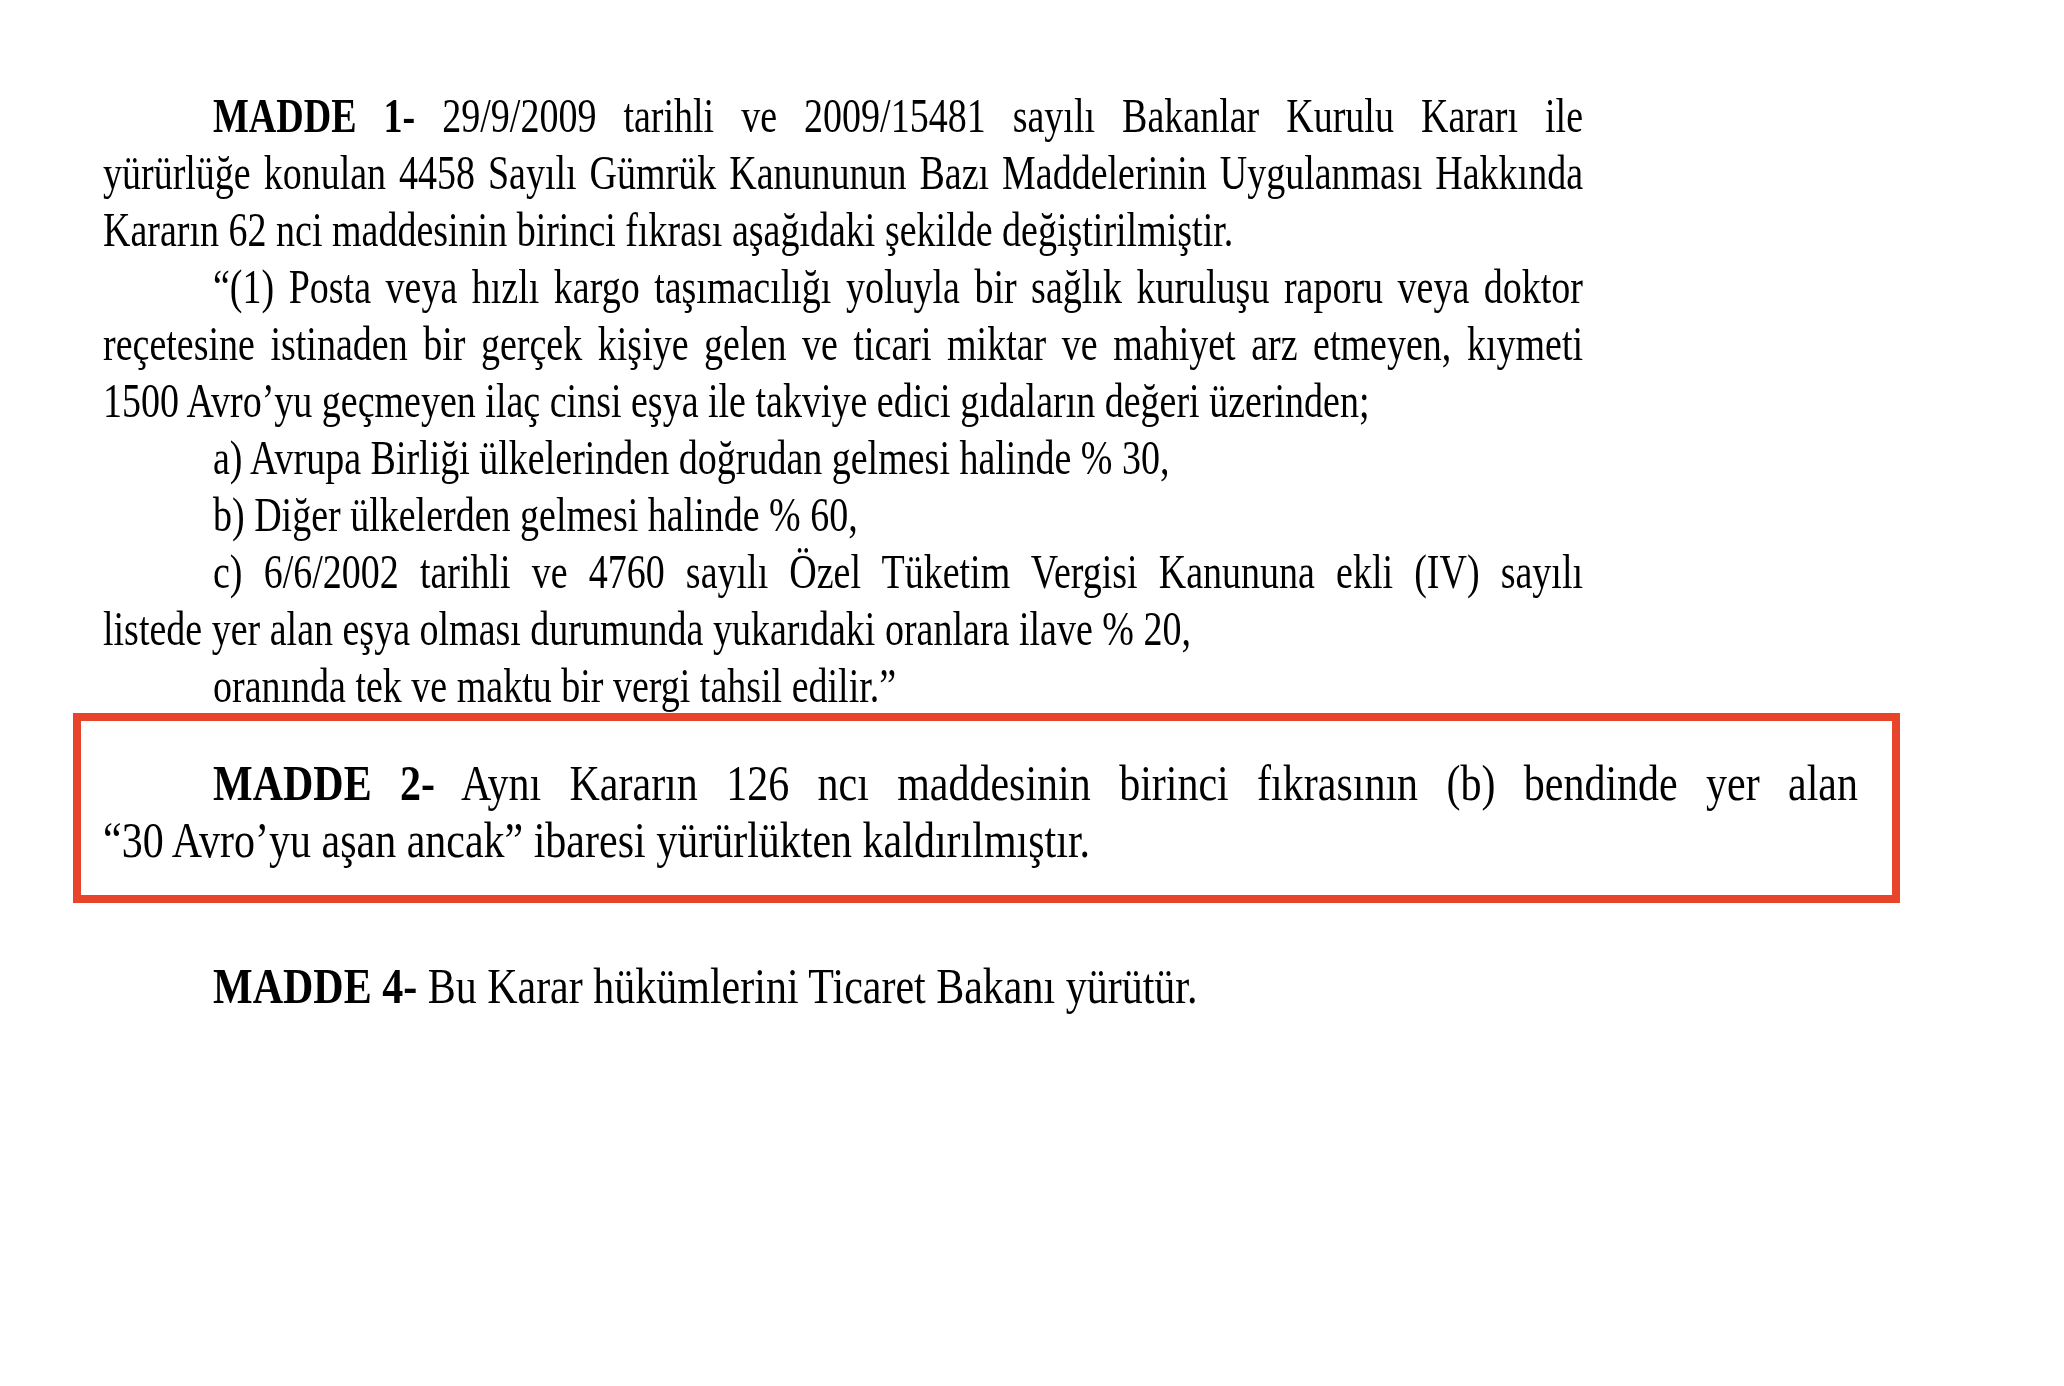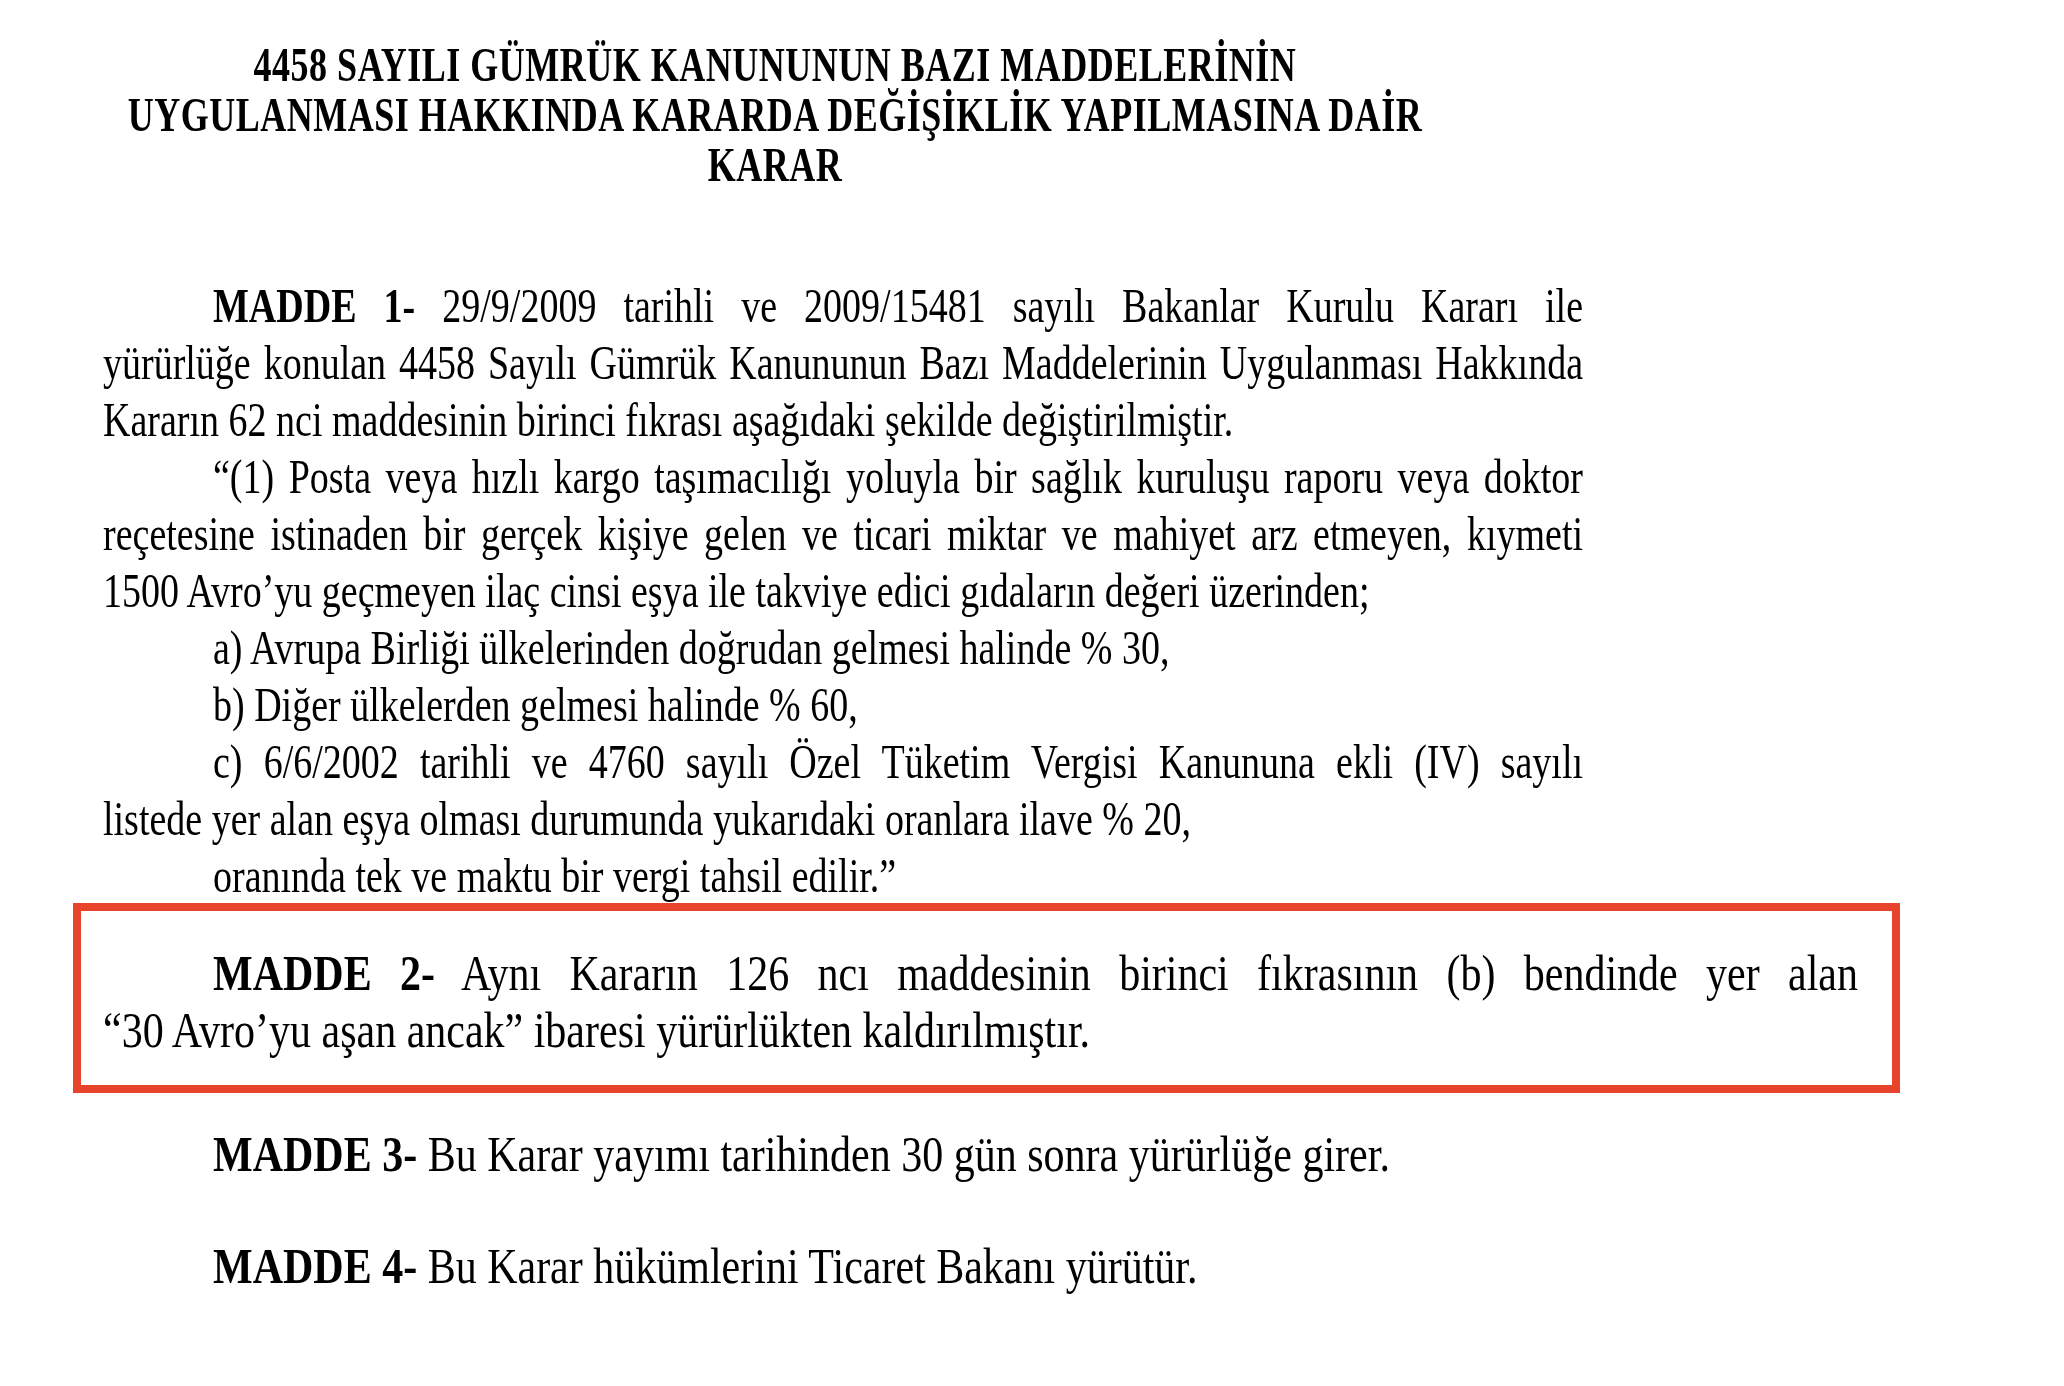--- a/index.html
+++ b/index.html
@@ -52,25 +52,20 @@
   .highlight-box .ln { width: 1755px; }
   .large .ln { font-size: 42px; transform: scaleY(1.2); }
   .block-m3 { margin-top: 33px; }
   .block-m4 { margin-top: 55px; }
 </style>
 </head>
 <body>
 
 <div class="page" style="background: rgb(255, 255, 255); color: rgb(0, 0, 0);">
 
-  <header class="title">
-    <div class="tln">4458 SAYILI GÜMRÜK KANUNUNUN BAZI MADDELERİNİN</div>
-    <div class="tln">UYGULANMASI HAKKINDA KARARDA DEĞİŞİKLİK YAPILMASINA DAİR</div>
-    <div class="tln">KARAR</div>
-  </header>
 
   <main class="content">
 
     <section class="block block-m1">
       <div class="ln indent justify"><b class="lbl">MADDE 1-</b><span> 29/9/2009 tarihli ve 2009/15481 sayılı Bakanlar Kurulu Kararı ile</span></div>
       <div class="ln justify">yürürlüğe konulan 4458 Sayılı Gümrük Kanununun Bazı Maddelerinin Uygulanması Hakkında</div>
       <div class="ln">Kararın 62 nci maddesinin birinci fıkrası aşağıdaki şekilde değiştirilmiştir.</div>
       <div class="ln indent justify">“(1) Posta veya hızlı kargo taşımacılığı yoluyla bir sağlık kuruluşu raporu veya doktor</div>
       <div class="ln justify">reçetesine istinaden bir gerçek kişiye gelen ve ticari miktar ve mahiyet arz etmeyen, kıymeti</div>
       <div class="ln">1500 Avro’yu geçmeyen ilaç cinsi eşya ile takviye edici gıdaların değeri üzerinden;</div>
@@ -79,22 +74,19 @@
       <div class="ln indent justify">c) 6/6/2002 tarihli ve 4760 sayılı Özel Tüketim Vergisi Kanununa ekli (IV) sayılı</div>
       <div class="ln">listede yer alan eşya olması durumunda yukarıdaki oranlara ilave % 20,</div>
       <div class="ln indent">oranında tek ve maktu bir vergi tahsil edilir.”</div>
     </section>
 
     <section class="block highlight-box large" style="border-color: rgb(232, 68, 44);">
       <div class="ln indent justify"><b class="lbl">MADDE 2-</b><span> Aynı Kararın 126 ncı maddesinin birinci fıkrasının (b) bendinde yer alan</span></div>
       <div class="ln">“30 Avro’yu aşan ancak” ibaresi yürürlükten kaldırılmıştır.</div>
     </section>
 
-    <section class="block block-m3 large">
-      <div class="ln indent"><b class="lbl">MADDE 3-</b><span> Bu Karar yayımı tarihinden 30 gün sonra yürürlüğe girer.</span></div>
-    </section>
 
     <section class="block block-m4 large">
       <div class="ln indent"><b class="lbl">MADDE 4-</b><span> Bu Karar hükümlerini Ticaret Bakanı yürütür.</span></div>
     </section>
 
   </main>
 </div>
 
 </body></html>

